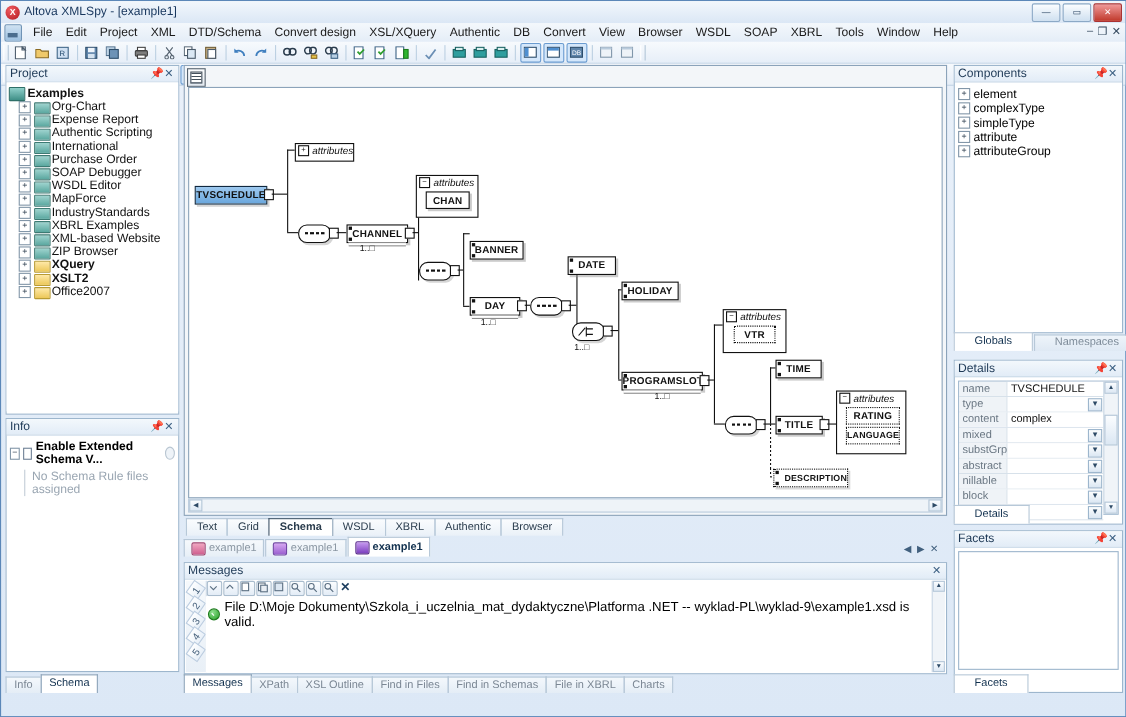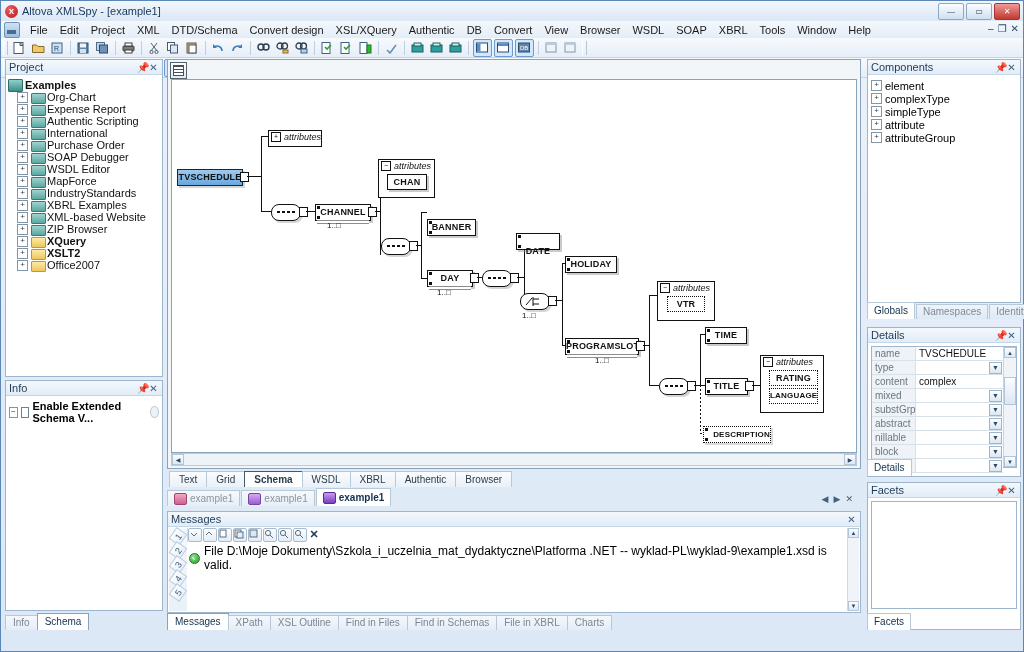--- a/index.html
+++ b/index.html
@@ -95,21 +95,21 @@
 
   
   #components{left:866px;top:58px;width:154px;height:244px;}
   .comp-body{padding:4px 3px;font-size:11px;}
   .comp-row{display:flex;align-items:center;height:13px;}
   .comp-row .exp{width:9px;height:9px;border:1px solid #8296a8;background:#fff;
     font-size:8px;line-height:7px;text-align:center;color:#2b3c4d;margin-right:3px;}
 
   
   .subtabs{position:absolute;height:16px;display:flex;align-items:flex-end;font-size:10px;}
-  .subtab{height:14px;line-height:14px;padding:0 6px;border:1px solid #b7c8d8;
+  .subtab{height:14px;line-height:14px;padding:0 18px;border:1px solid #b7c8d8;
     border-bottom:none;background:linear-gradient(#eef4fa,#dfe9f4);color:#7d8b99;
     margin-right:1px;white-space:nowrap;}
   .subtab.active{background:#fff;color:#12314f;height:16px;line-height:16px;}
 
   
   #details{left:866px;top:326px;width:154px;height:150px;}
   .grid{margin:3px;border:1px solid #9db6cd;height:122px;display:flex;box-sizing:border-box;}
   .gridrows{flex:1;}
   .grow{display:flex;height:13px;border-bottom:1px solid #d7e1ea;font-size:10px;}
   .gk{width:44px;background:#eff3f7;color:#6a7783;padding-left:3px;line-height:13px;
@@ -641,20 +641,21 @@
       <span class="pin">📌</span>
       <span class="xc">✕</span>
     </div>
     <div class="info-body">
       <div class="chkrow">
         <span class="minus">−</span>
         <span class="cbox"></span>
         <span style="font-weight:bold;font-size:11px;">Enable Extended Schema V...</span>
         <span class="gcircle"></span>
       </div>
+      <div class="subrow">No Schema Rule files assigned</div>
     </div>
   </div>
 
   <div id="editor">
     <div class="ed-corner"></div>
     <div class="canvas">
 
       <div class="ebox root" style="left:5px;top:89px;width:64px;height:15px;">
         <div class="lbl" style="line-height:15px;">TVSCHEDULE</div>
       </div>
@@ -732,21 +733,21 @@
         </div>
       <div class="plug" style="left:338px;top:193px;"></div>
       <div class="conn h" style="left:345px;top:197px;width:7px;"></div>
       <div class="conn v" style="left:352px;top:160px;height:60px;"></div>
       <div class="conn h" style="left:352px;top:160px;width:8px;"></div>
       <div class="conn h" style="left:352px;top:220px;width:8px;"></div>
 
       <div class="ebox" style="left:344px;top:153px;width:42px;height:15px;">
         <span class="cnr tl"></span>
           <span class="cnr bl"></span>
-        <div class="lbl" style="line-height:15px;margin-top:10px;">DATE</div>
+        <div class="lbl" style="line-height:15px;">DATE</div>
       </div>
 
       <div class="seq choice" style="left:348px;top:213px;">
         <svg style="position:absolute;left:4px;top:2px;" width="20" height="11" viewBox="0 0 20 11">
           <path d="M1 9 L7 2" stroke="#111" fill="none"></path>
           <path d="M8 1 v9 M8 3 h6 M8 8 h6" stroke="#111" fill="none"></path>
         </svg>
       </div>
       <div class="plug" style="left:376px;top:216px;"></div>
       <div class="card" style="left:350px;top:231px;">1..□</div>

